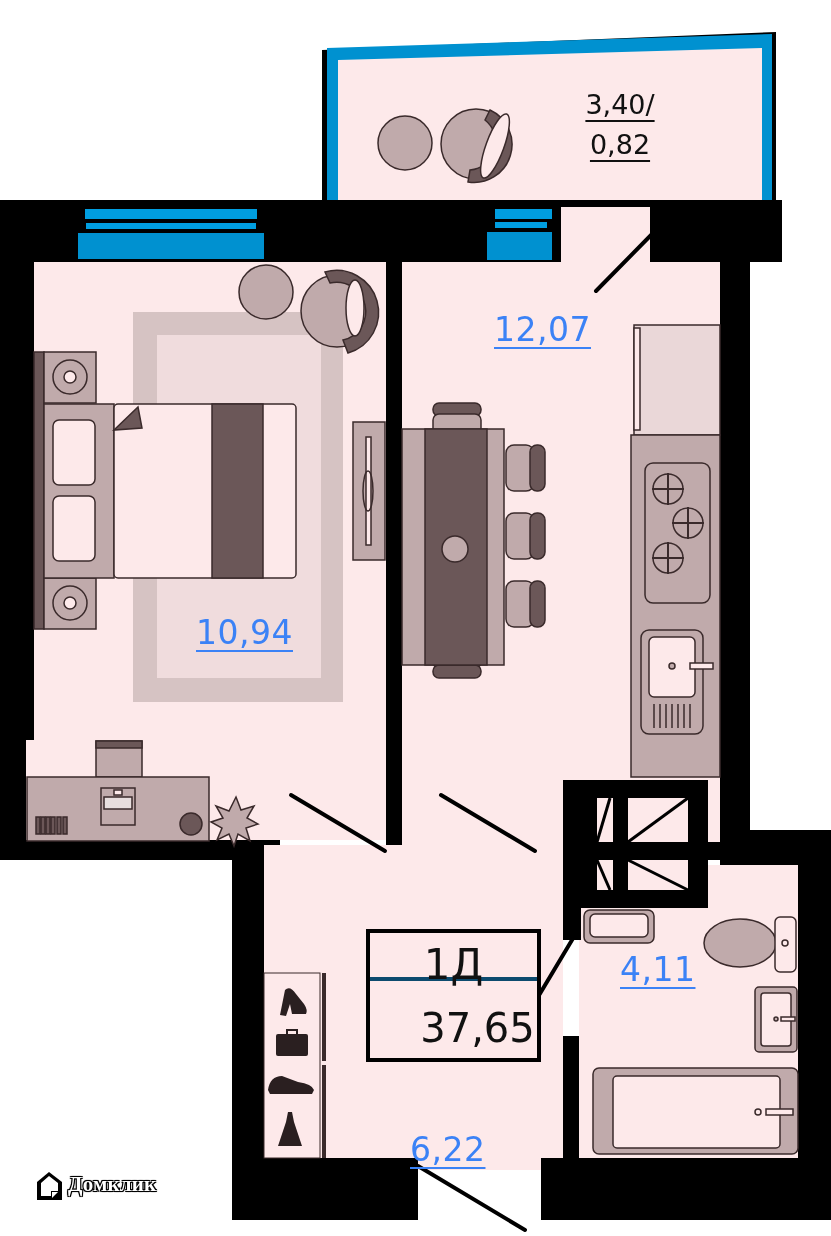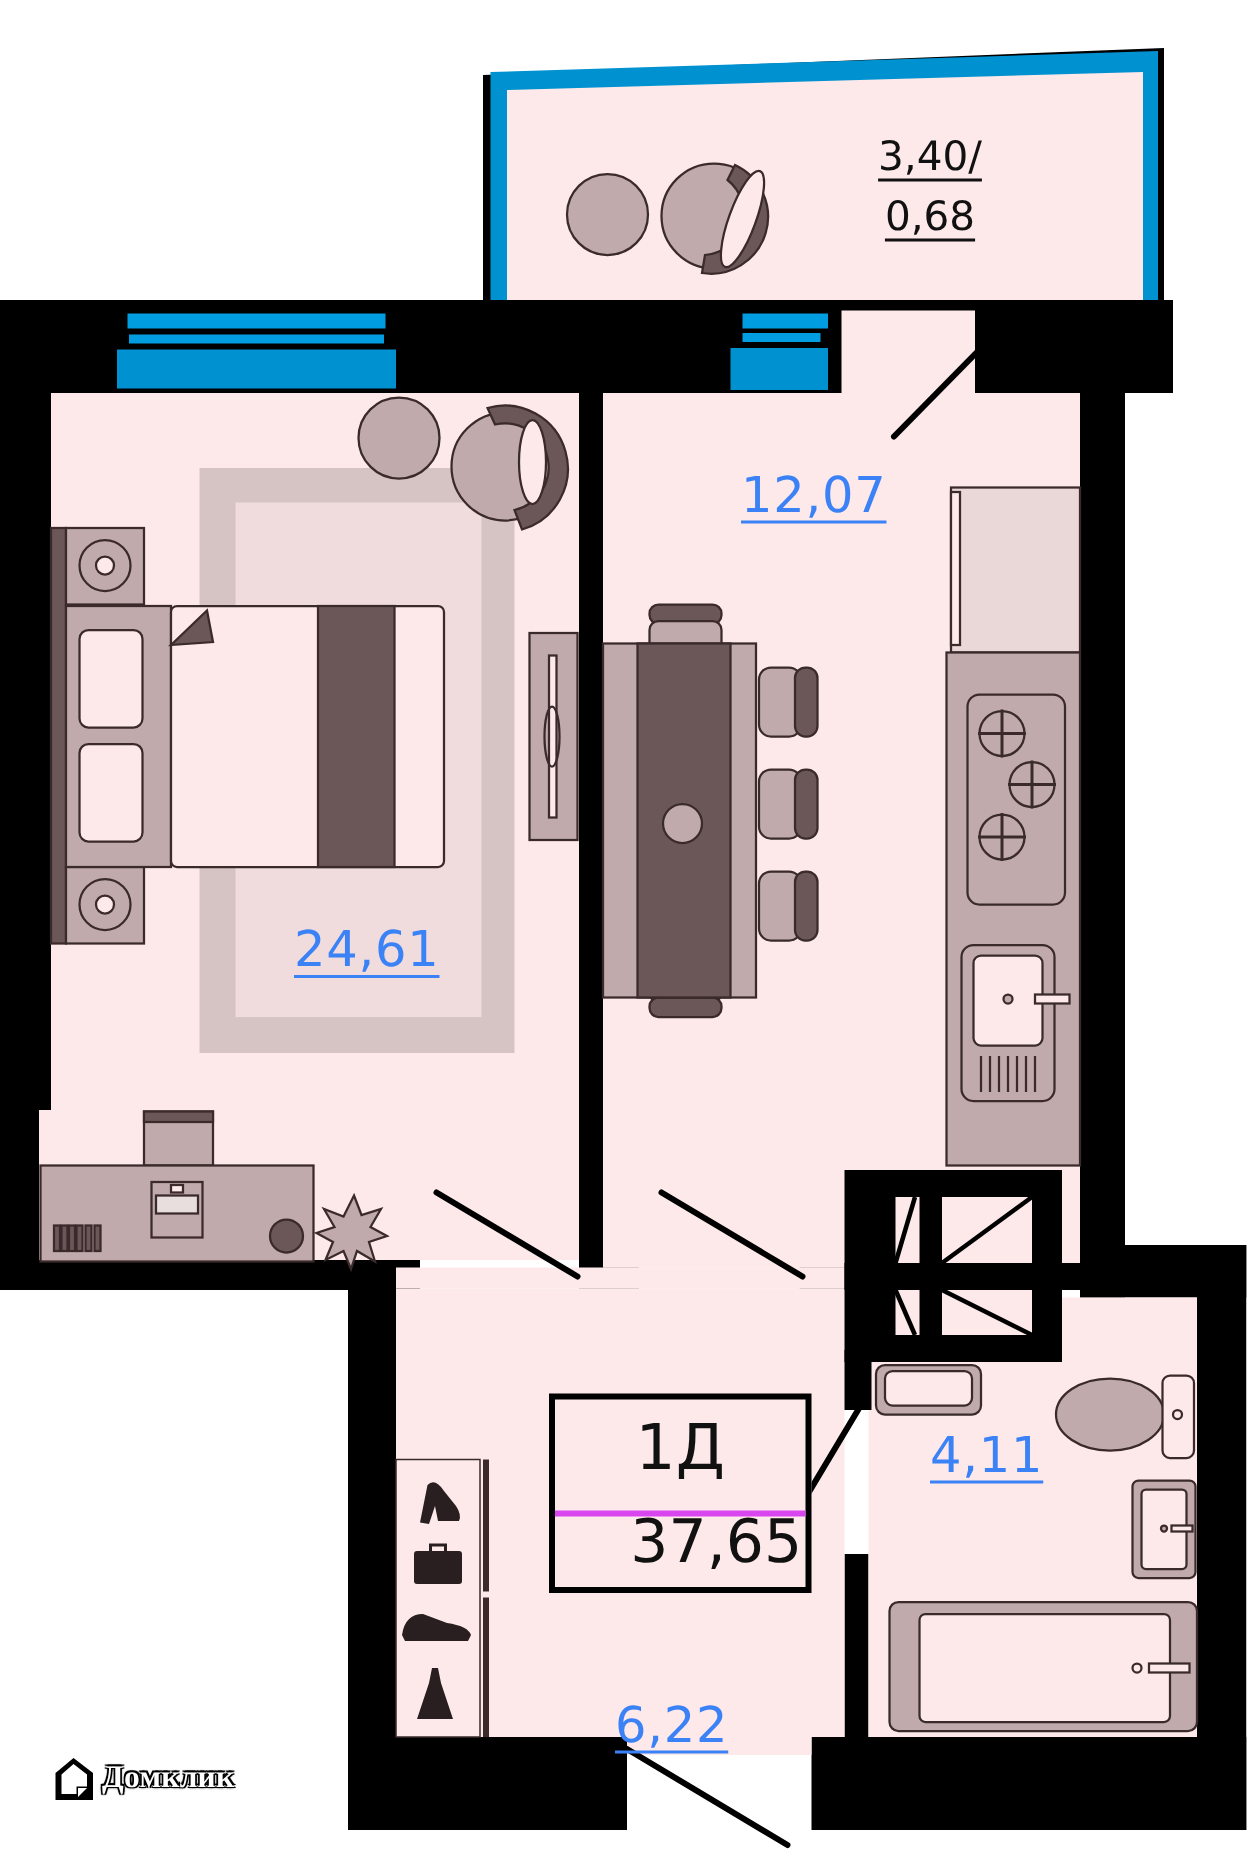--- a/index.html
+++ b/index.html
@@ -2,21 +2,21 @@
 <html><head>
 <meta charset="utf-8">
 <style>
   html, body { margin: 0; padding: 0; background: #ffffff; }
   body { width: 831px; height: 1236px; position: relative; overflow: hidden; font-family: "DejaVu Sans", sans-serif; }
   svg { position: absolute; left: 0; top: 0; }
   .area-label { position: absolute; font-family: "DejaVu Sans", sans-serif; color: #3b82f6; font-size: 33px; text-decoration: underline; text-decoration-thickness: 2px; text-underline-offset: 6px; letter-spacing: 0.5px; }
   .balcony-label { position: absolute; left: 560px; top: 85px; width: 120px; text-align: center; font-size: 27px; color: #111; line-height: 40px; }
   .balcony-label span { display: inline-block; text-decoration: underline; text-decoration-thickness: 2px; text-underline-offset: 6px; }
   .apt-box { position: absolute; left: 366px; top: 929px; width: 175px; height: 133px; box-sizing: border-box; border: 4px solid #000; background: #fde9ea; }
-  .apt-type { position: absolute; left: 0; top: 0; width: 100%; height: 78px; border-bottom: 4px solid #d946ef; box-sizing: border-box; text-align: center; font-size: 42px; line-height: 64px; color: #111; }
+  .apt-type { position: absolute; left: 0; top: 0; width: 100%; height: 48px; border-bottom: 4px solid #0c4a6e; box-sizing: border-box; text-align: center; font-size: 42px; line-height: 64px; color: #111; }
   .apt-total { position: absolute; left: 0; top: 66px; width: 100%; height: 59px; text-align: center; font-size: 40px; line-height: 58px; color: #111; margin-left: 24px; }
   .logo { position: absolute; left: 34px; top: 1172px; display: flex; align-items: center; gap: 4px; }
   .logo-text { font-family: Liberation Serif, serif; font-weight: bold; font-size: 21px; color: #fff; text-shadow: 0 0 2px #000, 0 0 2px #000, 1px 1px 0 #000, -1px -1px 0 #000, 1px -1px 0 #000, -1px 1px 0 #000; letter-spacing: 0.2px; }
 </style>
 </head>
 <body>
 
 <svg width="831" height="1236" viewBox="0 0 831 1236" xmlns="http://www.w3.org/2000/svg">
 
   <g>
@@ -217,23 +217,23 @@
 
   <g transform="translate(35,1170)">
     <path d="M2,12 L14,2 L27,12 L27,30 L2,30 Z" fill="#000"></path>
     <path d="M6,13 L14,6 L23,13 L23,21 L16,21 L16,26 L6,26 Z" fill="#fff"></path>
     <path d="M17,22 L23,22 L17,28 Z" fill="#fff"></path>
   </g>
 </svg>
 
 <div class="balcony-label">
   <span>3,40/</span><br>
-  <span>0,68</span>
+  <span>0,82</span>
 </div>
-<div class="area-label" style="left:196px; top:613px;">24,61</div>
+<div class="area-label" style="left:196px; top:613px;">10,94</div>
 <div class="area-label" style="left:494px; top:310px;">12,07</div>
 <div class="area-label" style="left:410px; top:1090px;margin-top:40px;">6,22</div>
 <div class="area-label" style="left:620px; top:950px;">4,11</div>
 
 <div class="apt-box">
   <div class="apt-type">1Д</div>
   <div class="apt-total">37,65</div>
 </div>
 
 <div class="logo">

